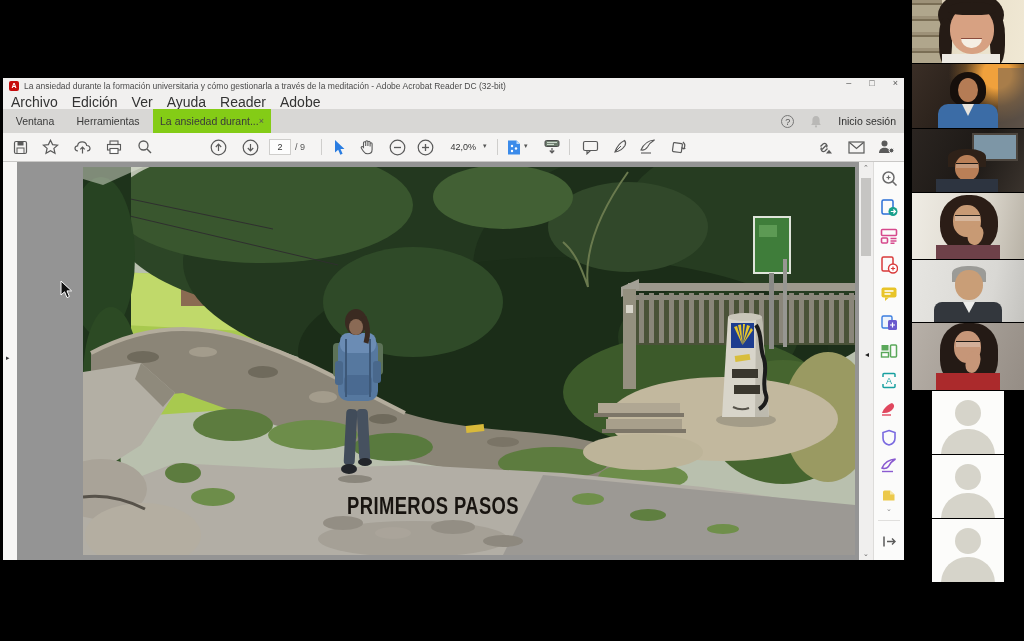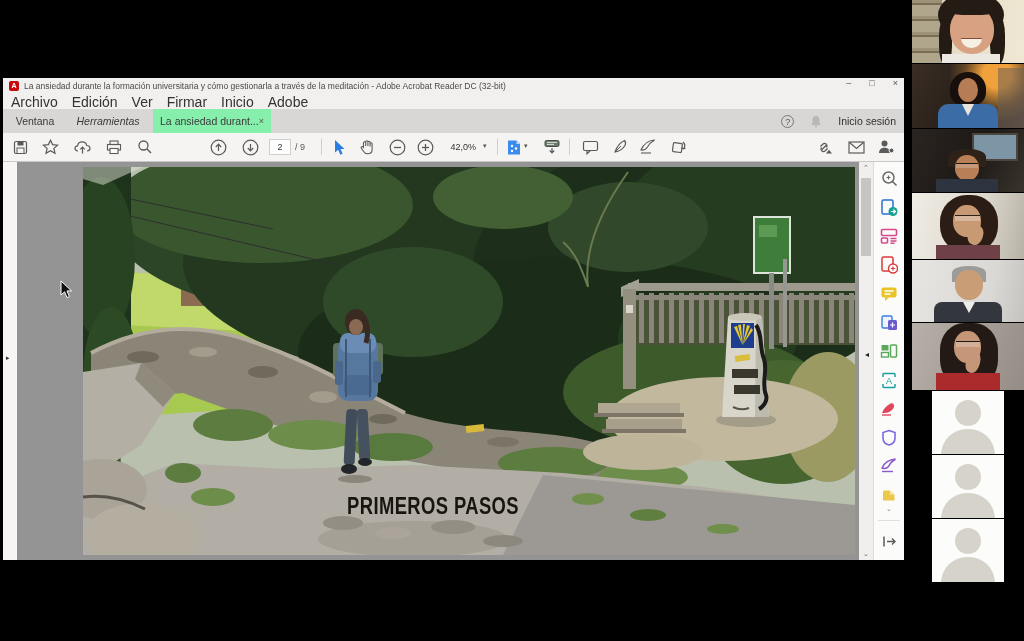--- a/index.html
+++ b/index.html
@@ -22,22 +22,22 @@
 
   #menubar { position:absolute; left:0; top:16px; width:100%; height:15px;
              display:flex; gap:14px; padding-left:8px; align-items:center;
              font-size:14px; color:#333; background:#f1f0ef; }
 
   #tabbar { position:absolute; left:0; top:31px; width:100%; height:24px;
             background:#d8d7d5; font-size:10.5px; color:#3a3a3a; }
   .tab { position:absolute; top:0; height:24px; display:flex; align-items:center;
          justify-content:center; }
   #tab-home { left:6px; width:52px; }
-  #tab-tools { left:62px; width:86px;font-style:italic; }
-  #tab-doc { left:150px; width:118px; background:#86efac; gap:0; }
+  #tab-tools { left:62px; width:86px; }
+  #tab-doc { left:150px; width:118px; background:#84cc16; gap:0; }
   #tab-doc .close { color:#555; font-size:9px; }
   #tabbar-right { position:absolute; right:8px; top:0; height:24px; display:flex;
                   align-items:center; gap:16px; }
   #help-circle { width:13px; height:13px; border:1px solid #777; border-radius:50%;
                  font-size:9px; color:#555; text-align:center; line-height:12px; }
   #signin { font-size:10.5px; color:#303030; }
 
   #mainbar { position:absolute; left:0; top:55px; width:100%; height:29px;
              background:#f5f4f3; border-bottom:1px solid #c9c8c6; }
   .tbi { position:absolute; top:5px; width:18px; height:18px; display:flex;
@@ -177,22 +177,22 @@
         <span>–</span>
         <span>□</span>
         <span>×</span>
       </div>
     </div>
 
     <div id="menubar">
       <span>Archivo</span>
       <span>Edición</span>
       <span>Ver</span>
-      <span>Firmar</span>
-      <span>Inicio</span>
+      <span>Ayuda</span>
+      <span>Reader</span>
       <span>Adobe</span>
     </div>
 
     <div id="tabbar">
       <div class="tab" id="tab-home">Ventana</div>
       <div class="tab" id="tab-tools">Herramientas</div>
       <div class="tab" id="tab-doc">
         <span>La ansiedad durant...</span>
         <span class="close">×</span>
       </div>

